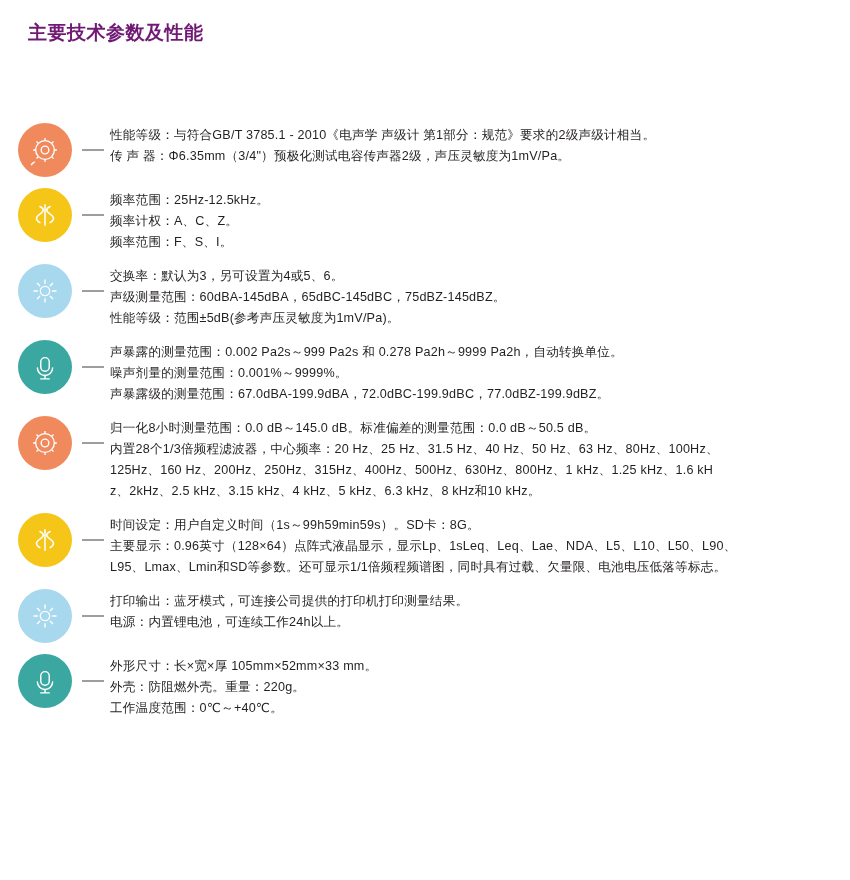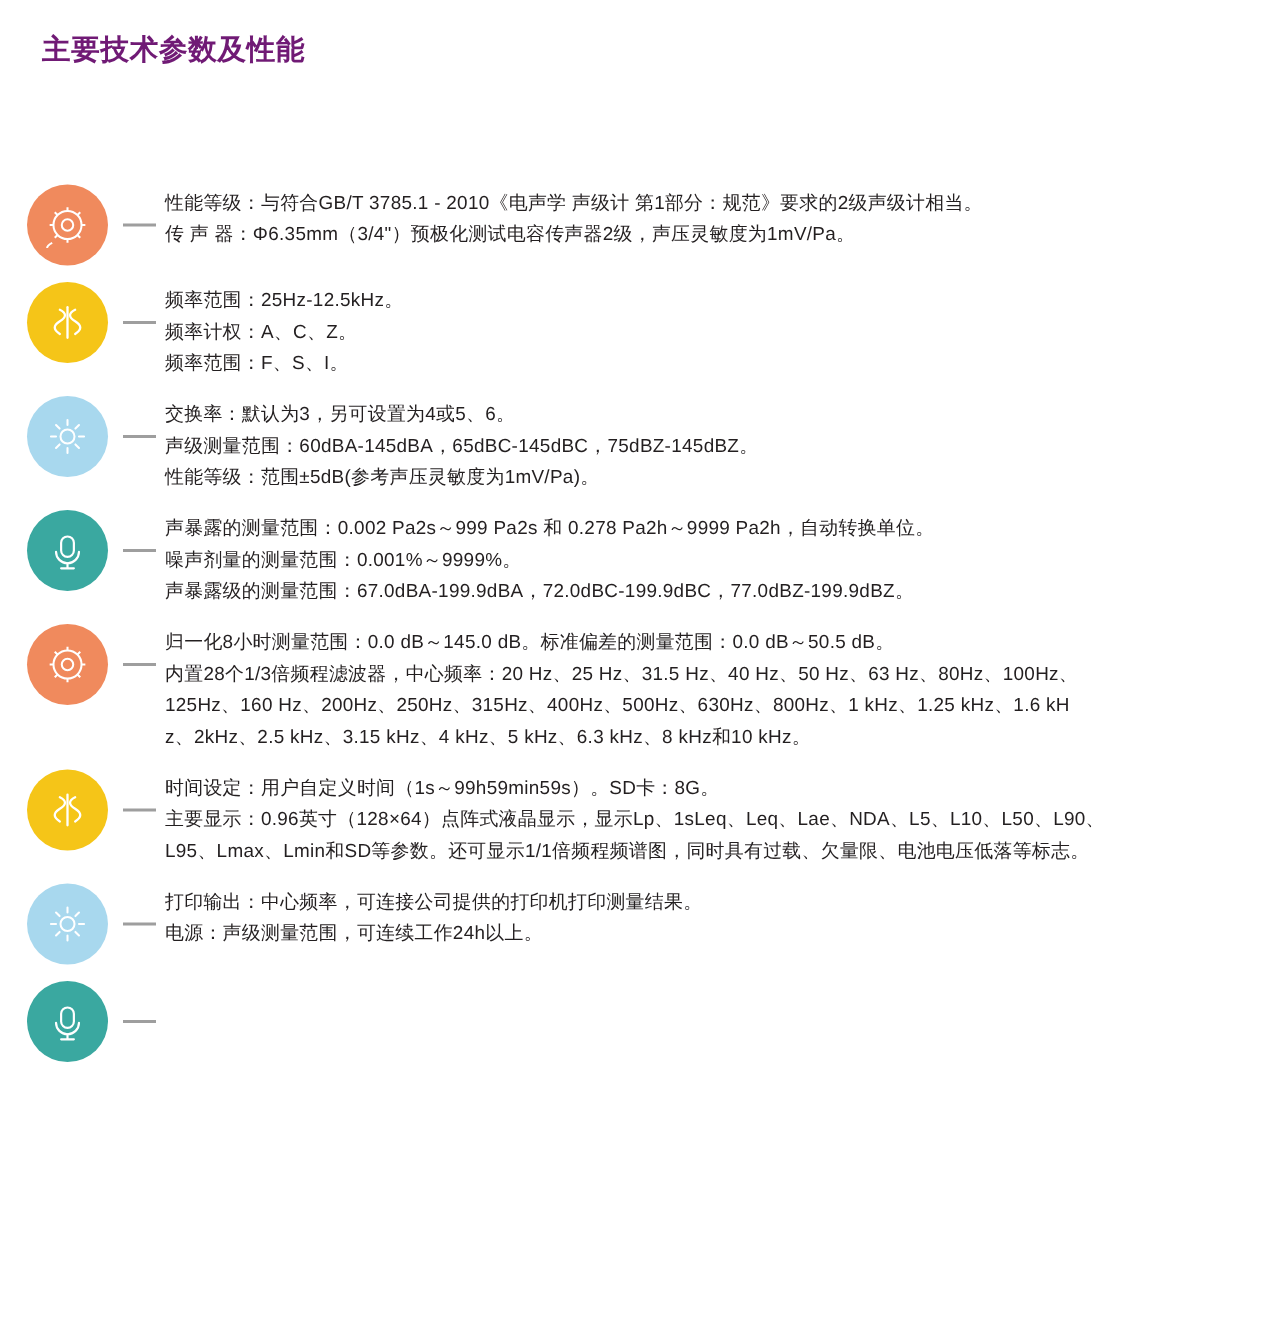--- a/index.html
+++ b/index.html
@@ -243,34 +243,39 @@
           <svg class="glyph" viewBox="0 0 40 40">
             <g fill="none" stroke="#ffffff" stroke-width="1.6" stroke-linecap="round">
               <circle cx="20" cy="20" r="5.5"></circle>
               <path d="M20 7 L20 11 M20 29 L20 33 M7 20 L11 20 M29 20 L33 20 M11 11 L13.8 13.8 M26.2 26.2 L29 29 M29 11 L26.2 13.8 M13.8 26.2 L11 29"></path>
             </g>
           </svg>
         </div>
         <div class="dash"></div>
       </div>
       <div class="text-cell">
-        <div class="text-line">打印输出：中心频率，可连接公司提供的打印机打印测量结果。</div>
-        <div class="text-line">电源：声级测量范围，可连续工作24h以上。</div>
+        <div class="text-line">打印输出：蓝牙模式，可连接公司提供的打印机打印测量结果。</div>
+        <div class="text-line">电源：内置锂电池，可连续工作24h以上。</div>
       </div>
     </div>
 
     <div class="spec-row">
       <div class="icon-cell">
         <div class="badge c-teal">
           <svg class="glyph" viewBox="0 0 40 40">
             <g fill="none" stroke="#ffffff" stroke-width="1.7" stroke-linecap="round">
               <rect x="15" y="9" width="10" height="16" rx="5"></rect>
               <path d="M11 21 a9 9 0 0 0 18 0"></path>
               <path d="M20 30 L20 34 M15 34 L25 34"></path>
             </g>
           </svg>
         </div>
         <div class="dash"></div>
       </div>
+      <div class="text-cell">
+        <div class="text-line">外形尺寸：长×宽×厚  105mm×52mm×33 mm。</div>
+        <div class="text-line">外壳：防阻燃外壳。重量：220g。</div>
+        <div class="text-line">工作温度范围：0℃～+40℃。</div>
+      </div>
     </div>
 
   </div>
 </div>
 
 </body></html>

